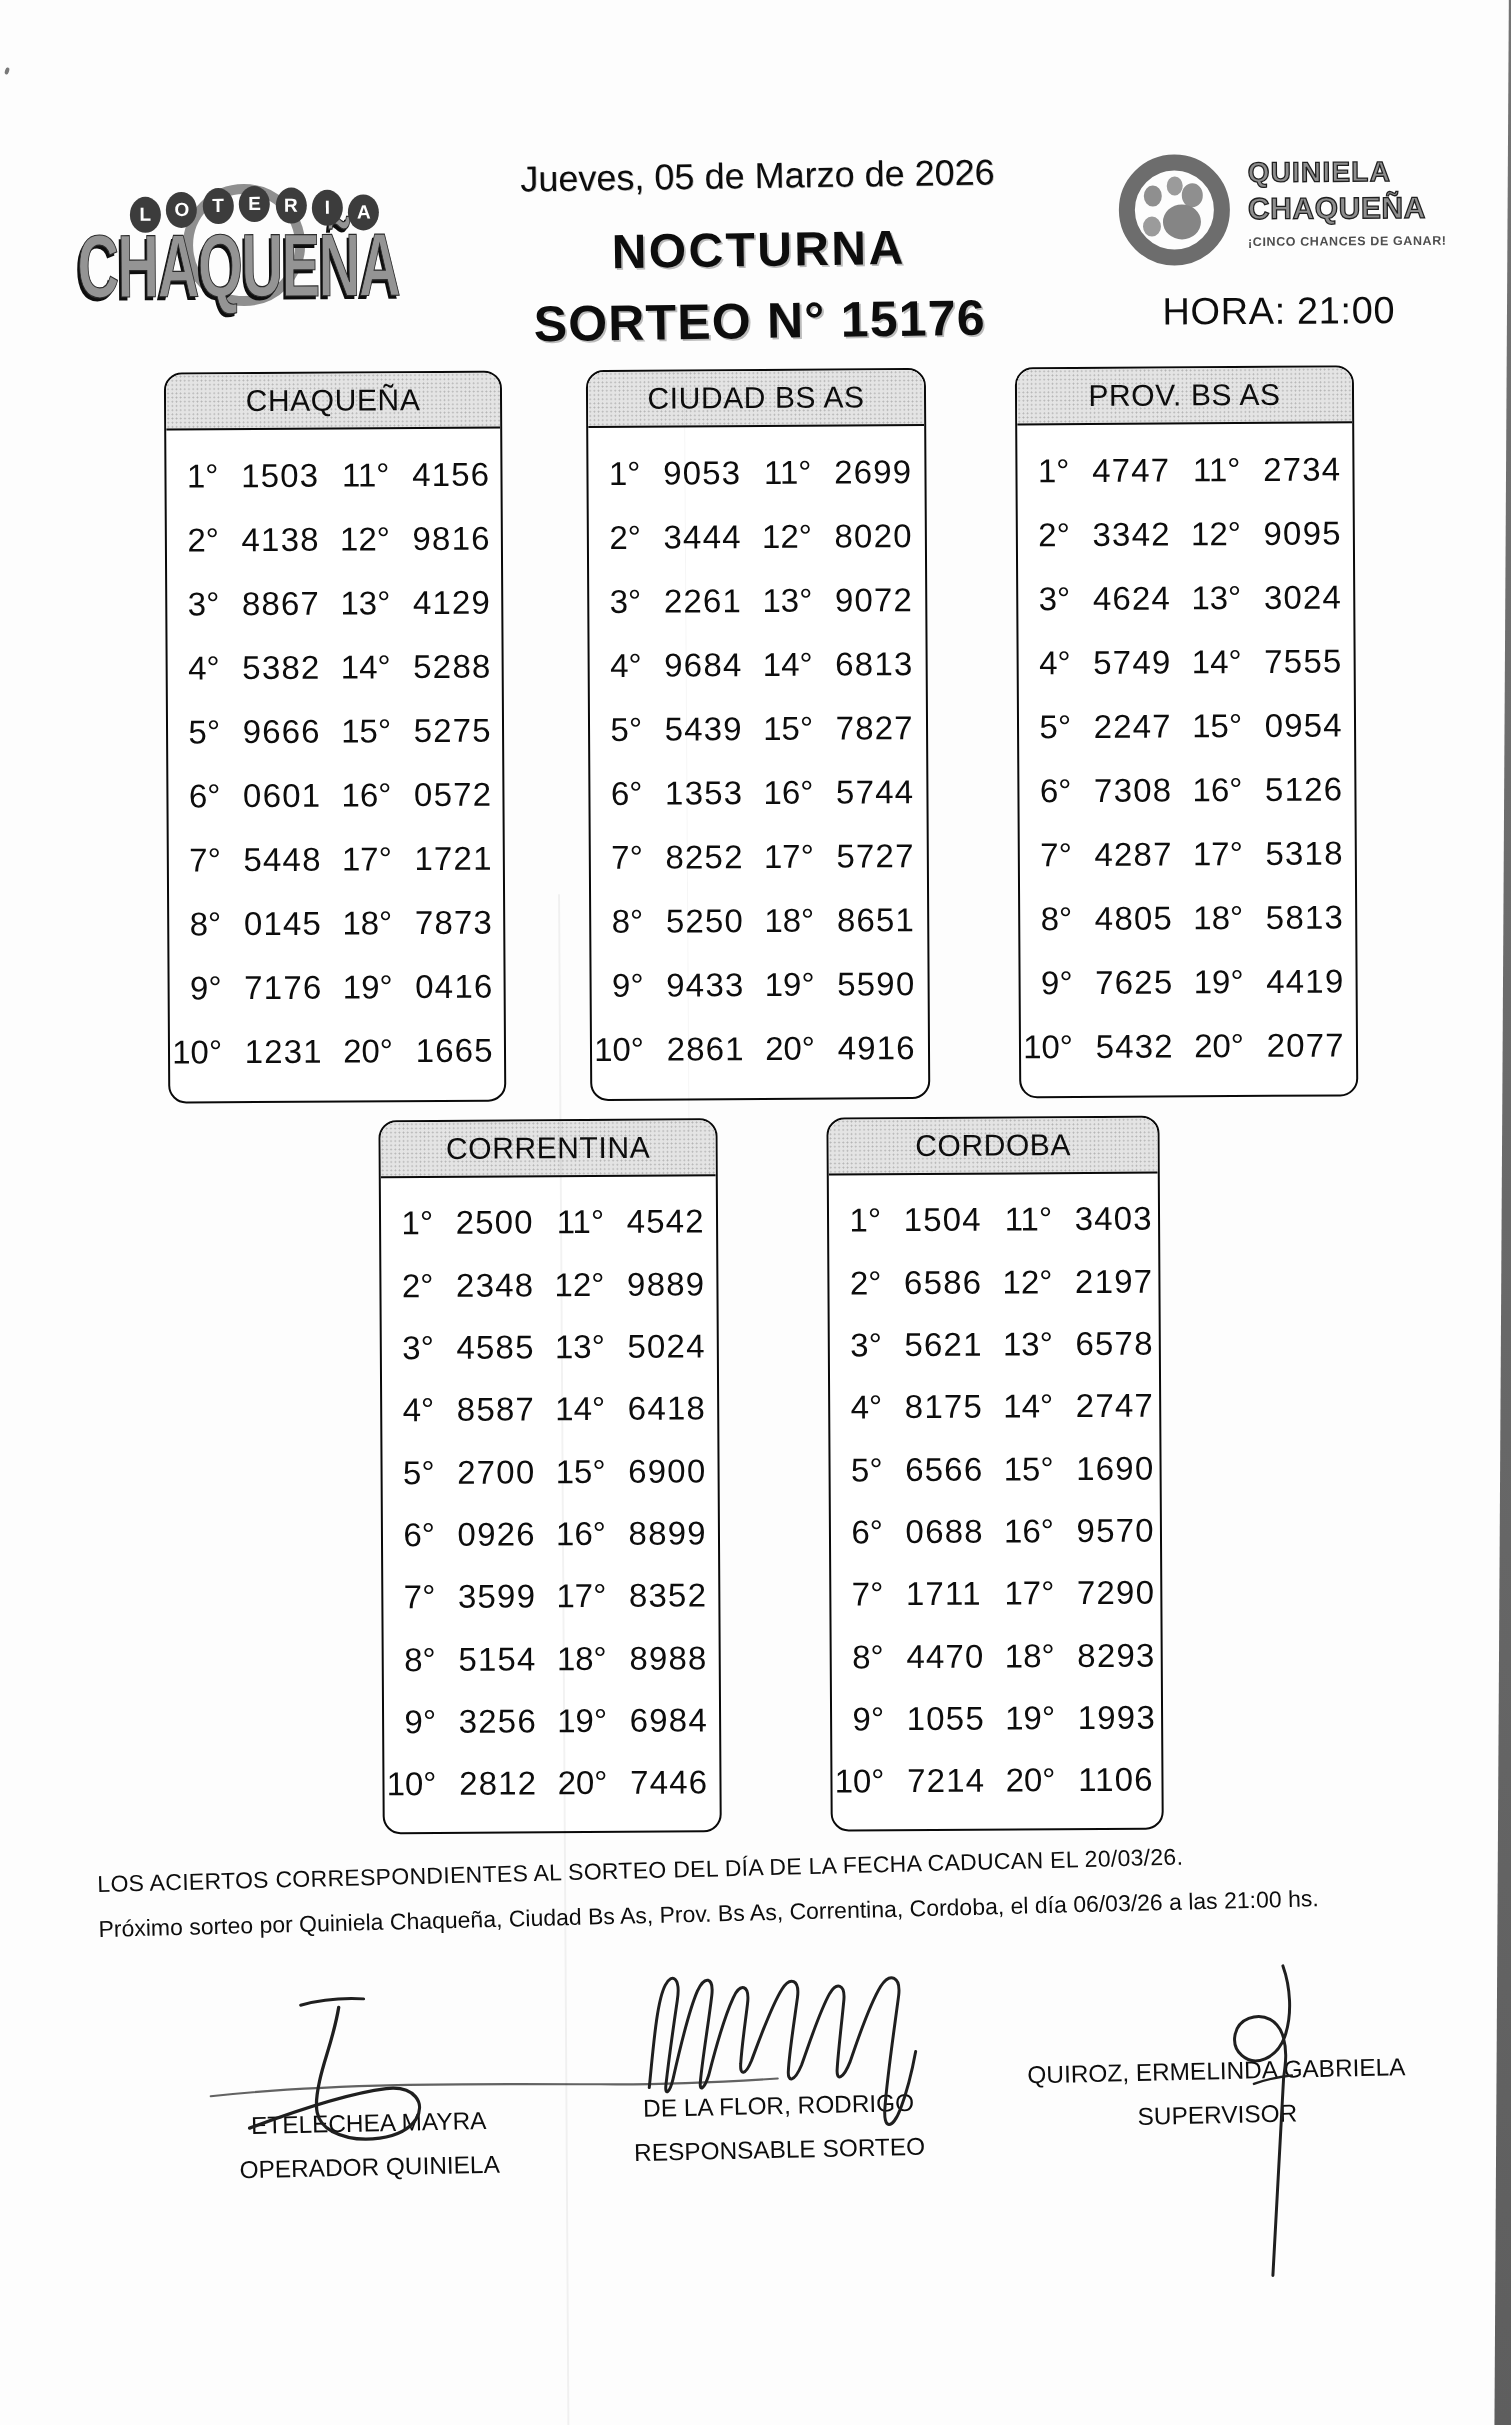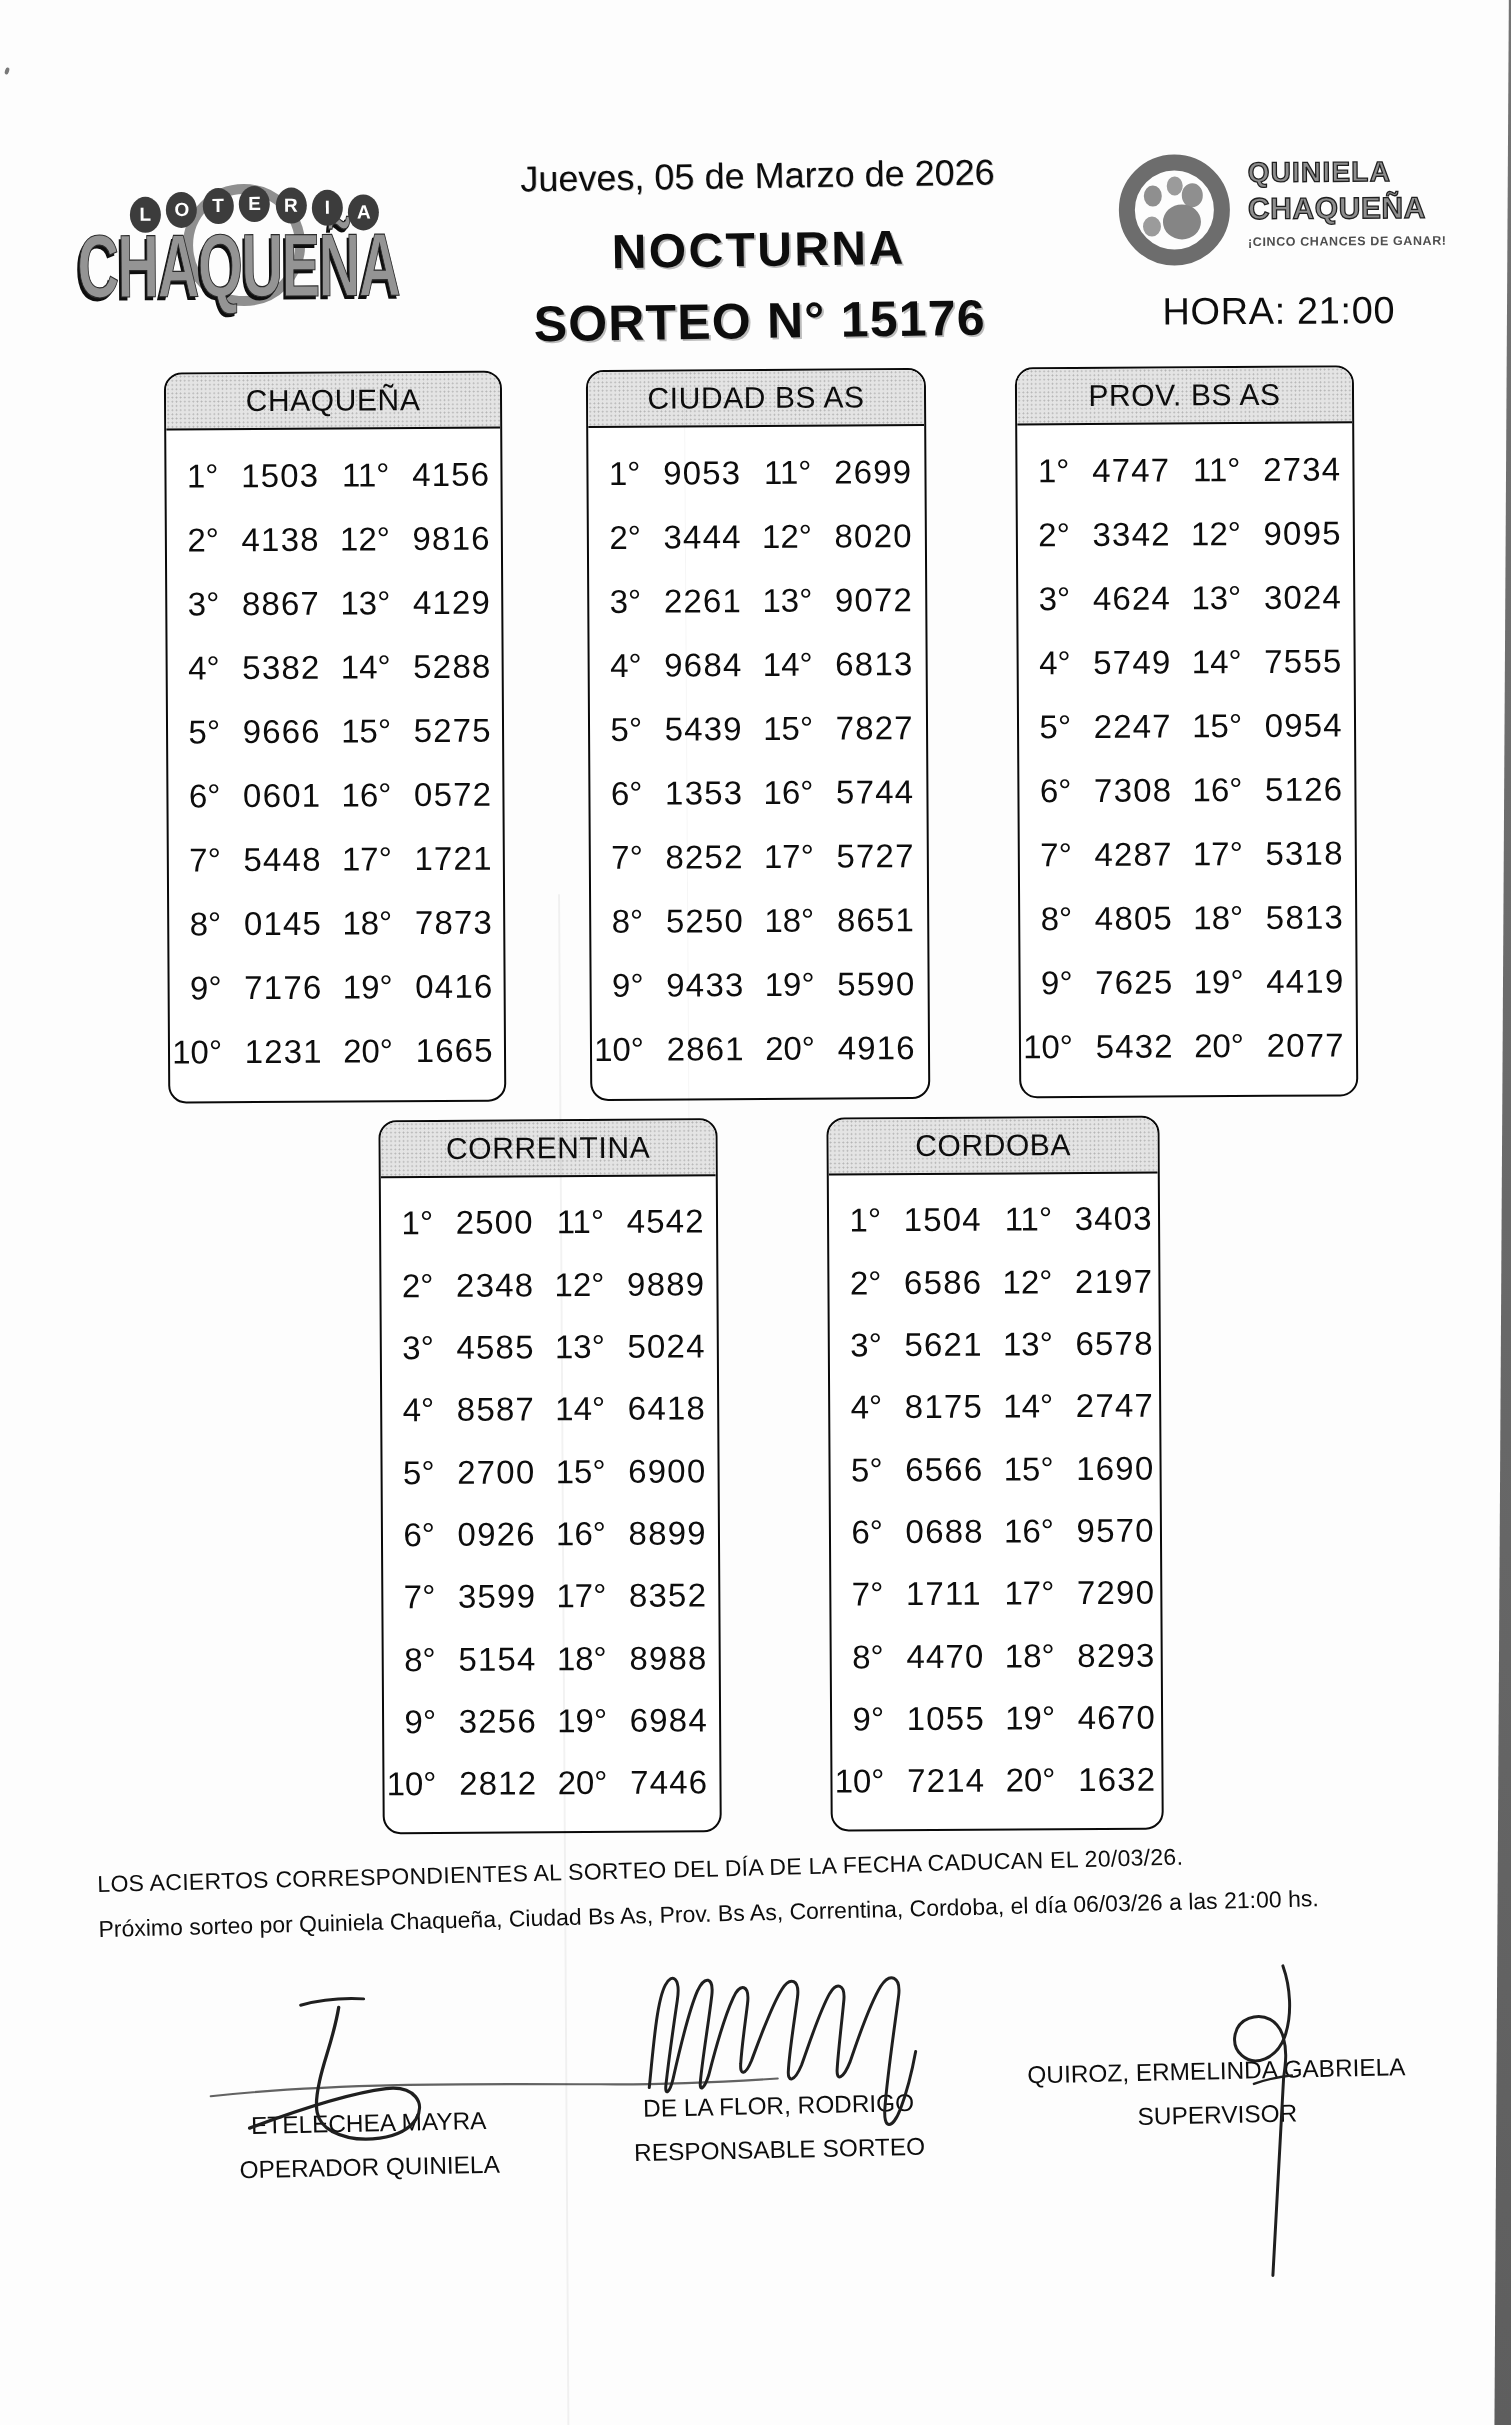--- a/index.html
+++ b/index.html
@@ -461,27 +461,27 @@
         <div class="tbl-row">
           <span class="pos">8°</span>
           <span class="num">4470</span>
           <span class="pos">18°</span>
           <span class="num">8293</span>
         </div>
         <div class="tbl-row">
           <span class="pos">9°</span>
           <span class="num">1055</span>
           <span class="pos">19°</span>
-          <span class="num">4670</span>
+          <span class="num">1993</span>
         </div>
         <div class="tbl-row">
           <span class="pos">10°</span>
           <span class="num">7214</span>
           <span class="pos">20°</span>
-          <span class="num">1632</span>
+          <span class="num">1106</span>
         </div>
       </div>
   </div>
 
   <div class="footer">
     <div class="f1">LOS ACIERTOS CORRESPONDIENTES AL SORTEO DEL DÍA DE LA FECHA CADUCAN EL 20/03/26.</div>
     <div class="f2">Próximo sorteo por Quiniela Chaqueña, Ciudad Bs As, Prov. Bs As, Correntina, Cordoba,  el día 06/03/26 a las 21:00 hs.</div>
   </div>
 
   <svg class="sig-svg" viewBox="0 0 2539 4075" xmlns="http://www.w3.org/2000/svg">

